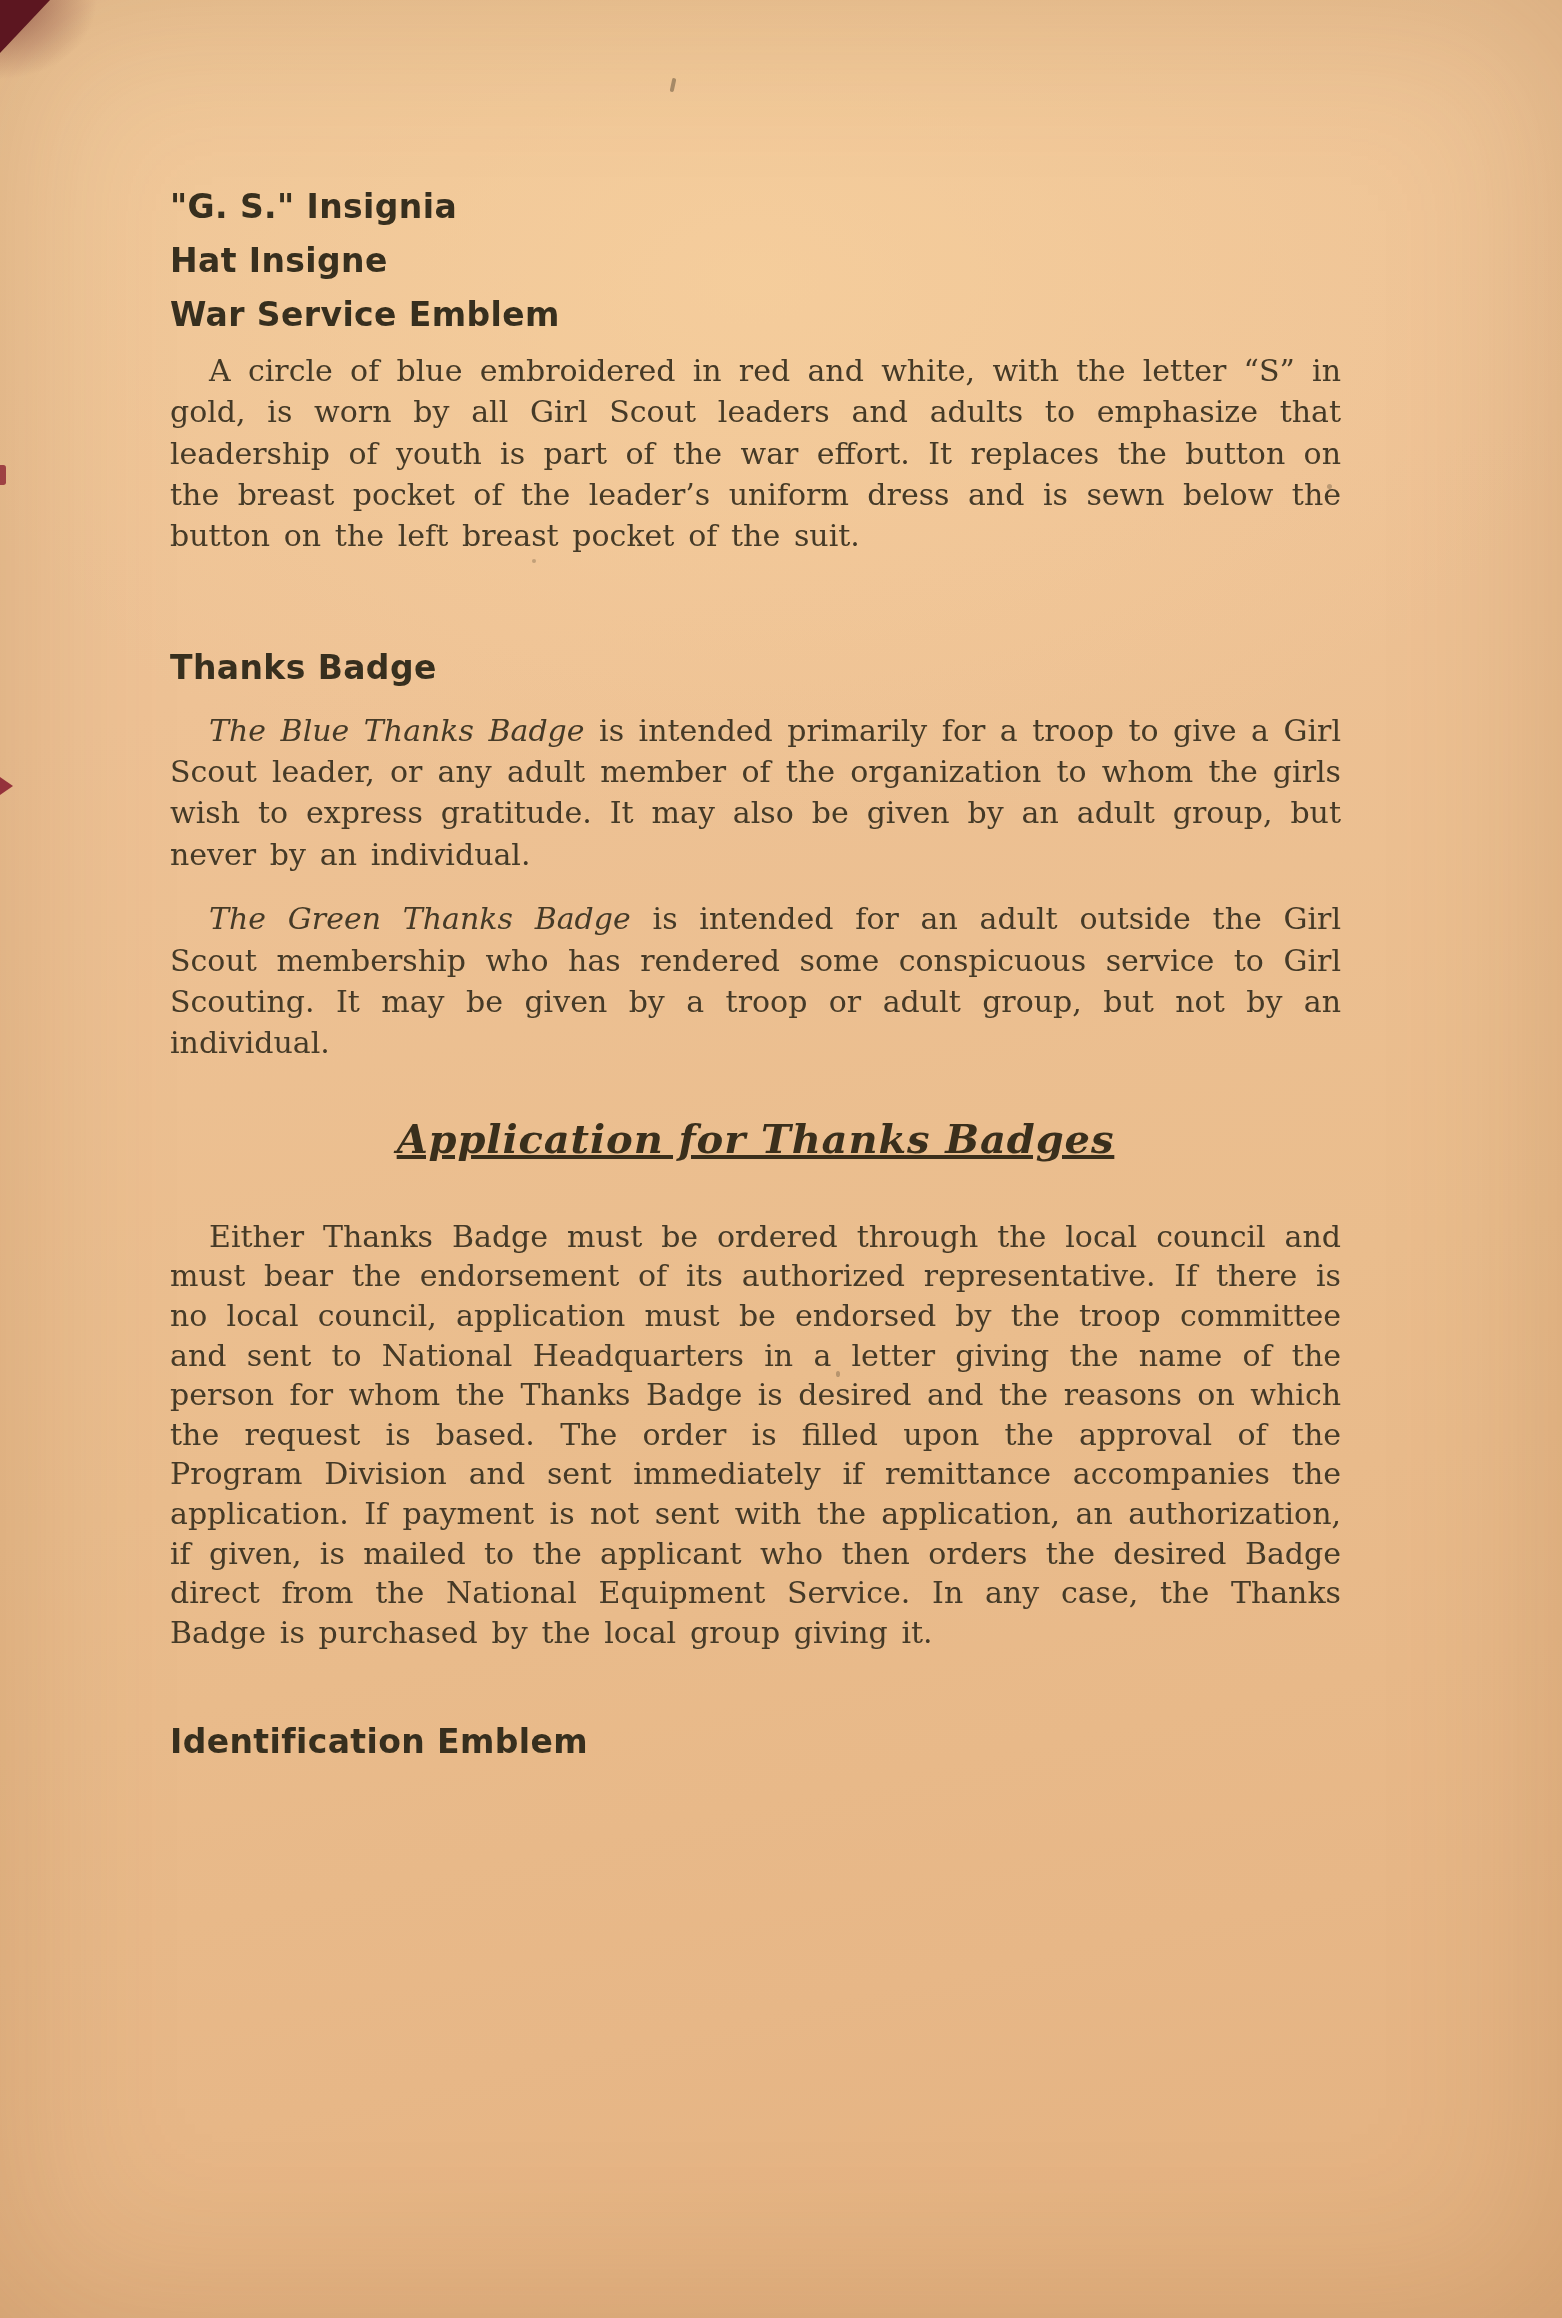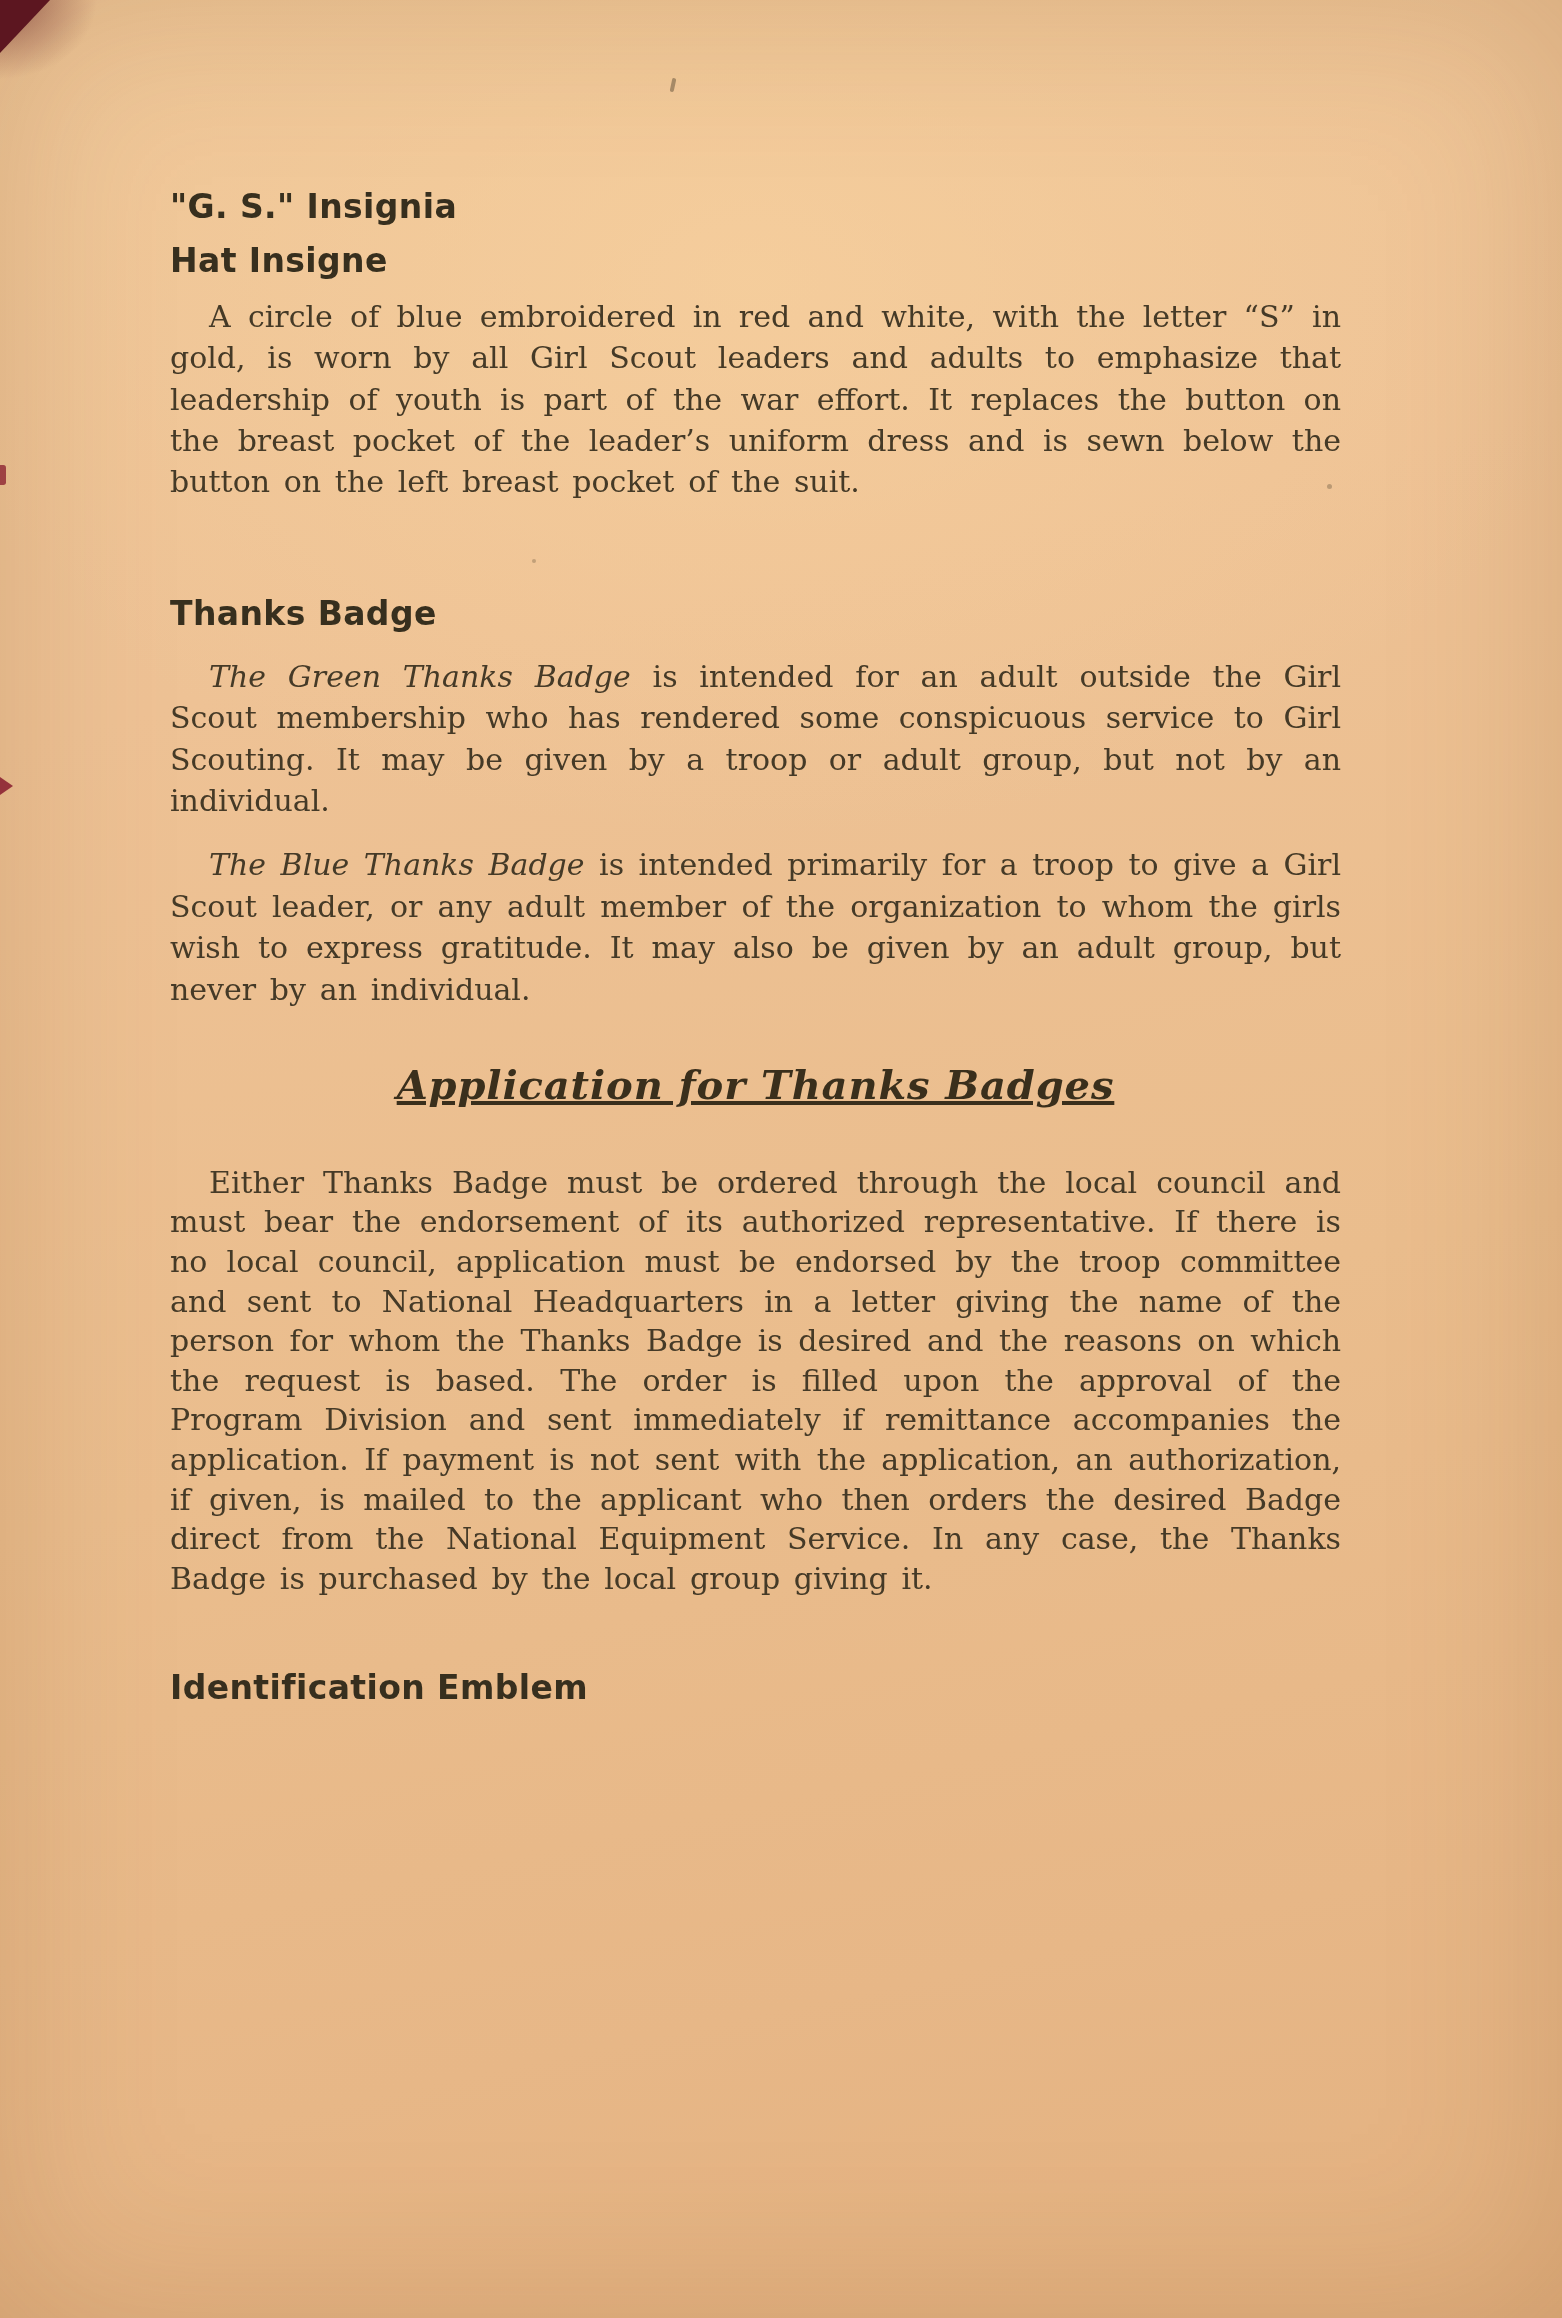--- a/index.html
+++ b/index.html
@@ -97,29 +97,30 @@
   <div class="speck s2" data-name="scan-speck"></div>
   <div class="speck s3" data-name="scan-speck"></div>
   <div class="speck s4" data-name="scan-speck"></div>
 
   <div class="content" data-name="page-content">
 
     <h2 class="sec-heading" data-name="heading-gs-insignia">"G. S." Insignia</h2>
 
     <h2 class="sec-heading mt-section" data-name="heading-hat-insigne">Hat Insigne</h2>
 
+    <h2 class="sec-heading mt-section" data-name="heading-war-service-emblem">War Service Emblem</h2>
     <p class="body-para indent" data-name="paragraph-war-service-emblem">A circle of blue embroidered in red and white, with the letter “S” in gold, is worn by all Girl Scout leaders and adults to emphasize that leadership of youth is part of the war effort. It replaces the button on the breast pocket of the leader’s uniform dress and is sewn below the button on the left breast pocket of the suit.</p>
 
     <h2 class="sec-heading mt-section-lg" data-name="heading-thanks-badge">Thanks Badge</h2>
 
+    <p class="body-para indent mt-para" data-name="paragraph-blue-thanks-badge"><span class="lead-italic" data-name="blue-thanks-badge-lead">The Blue Thanks Badge</span>
+      <span data-name="blue-thanks-badge-text">is intended primarily for a troop to give a Girl Scout leader, or any adult member of the organization to whom the girls wish to express gratitude. It may also be given by an adult group, but never by an individual.</span></p>
+
     <p class="body-para indent mt-para" data-name="paragraph-green-thanks-badge"><span class="lead-italic" data-name="green-thanks-badge-lead">The Green Thanks Badge</span>
       <span data-name="green-thanks-badge-text">is intended for an adult outside the Girl Scout membership who has rendered some conspicuous service to Girl Scouting. It may be given by a troop or adult group, but not by an individual.</span></p>
-
-    <p class="body-para indent mt-para" data-name="paragraph-blue-thanks-badge"><span class="lead-italic" data-name="blue-thanks-badge-lead">The Blue Thanks Badge</span>
-      <span data-name="blue-thanks-badge-text">is intended primarily for a troop to give a Girl Scout leader, or any adult member of the organization to whom the girls wish to express gratitude. It may also be given by an adult group, but never by an individual.</span></p>
 
     <h1 class="app-title" data-name="heading-application-for-thanks-badges">Application for Thanks Badges</h1>
 
     <p class="body-para indent" data-name="paragraph-application">Either Thanks Badge must be ordered through the local council and must bear the endorsement of its authorized representative. If there is no local council, application must be endorsed by the troop committee and sent to National Headquarters in a letter giving the name of the person for whom the Thanks Badge is desired and the reasons on which the request is based. The order is filled upon the approval of the Program Division and sent immediately if remittance accompanies the application. If payment is not sent with the application, an authorization, if given, is mailed to the applicant who then orders the desired Badge direct from the National Equipment Service. In any case, the Thanks Badge is purchased by the local group giving it.</p>
 
     <h2 class="sec-heading" data-name="heading-identification-emblem">Identification Emblem</h2>
 
   </div>
 </div>
 

